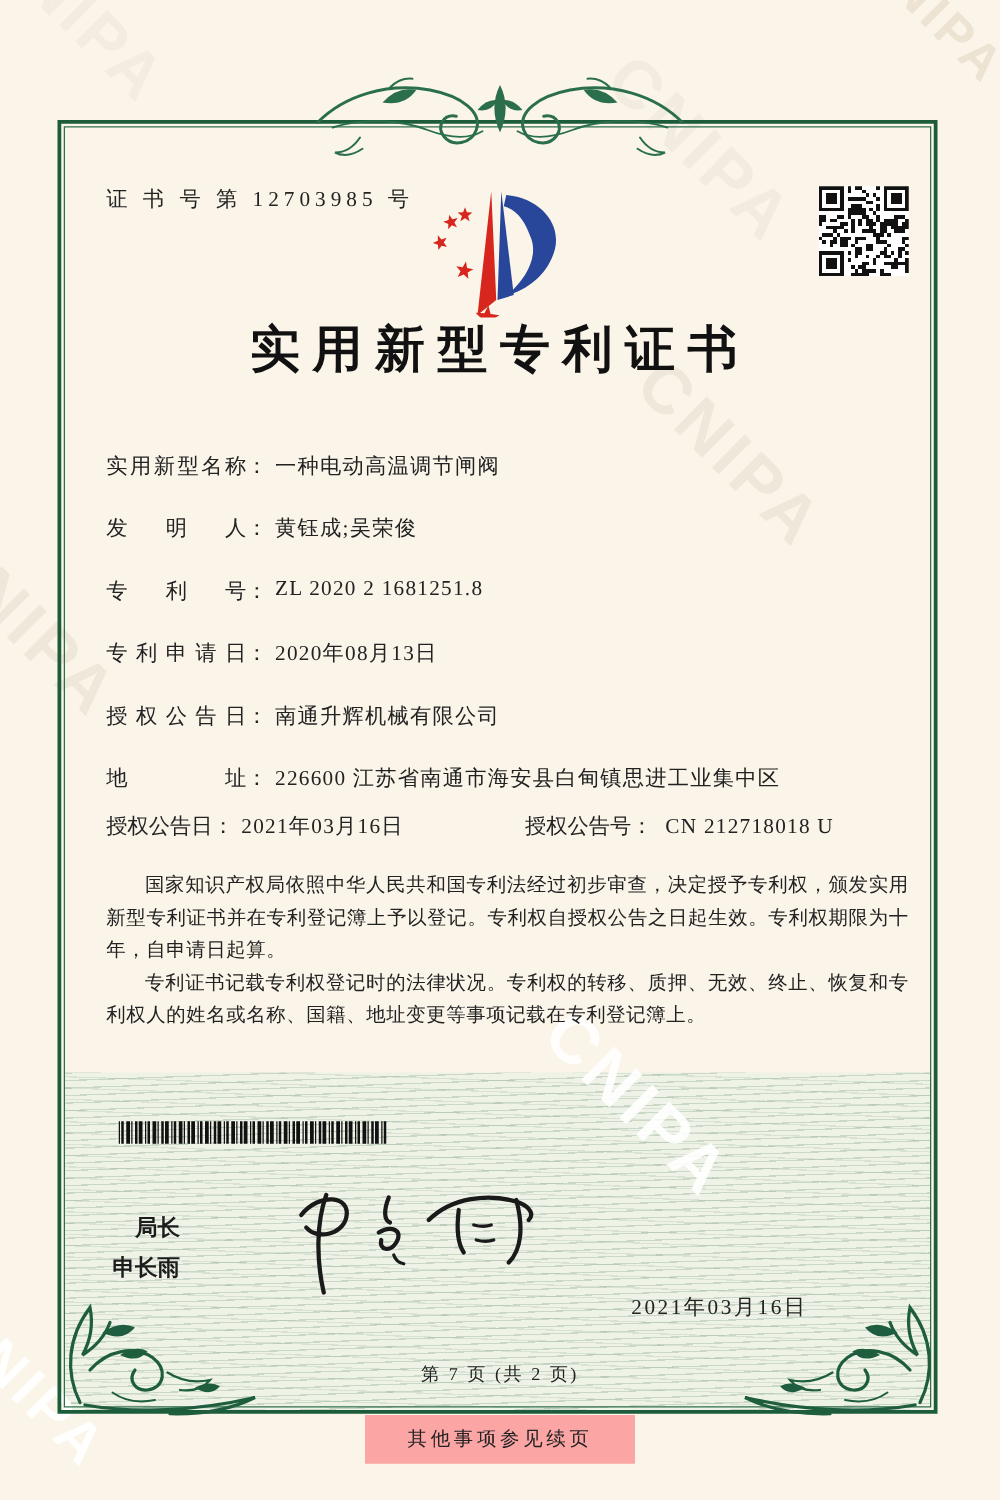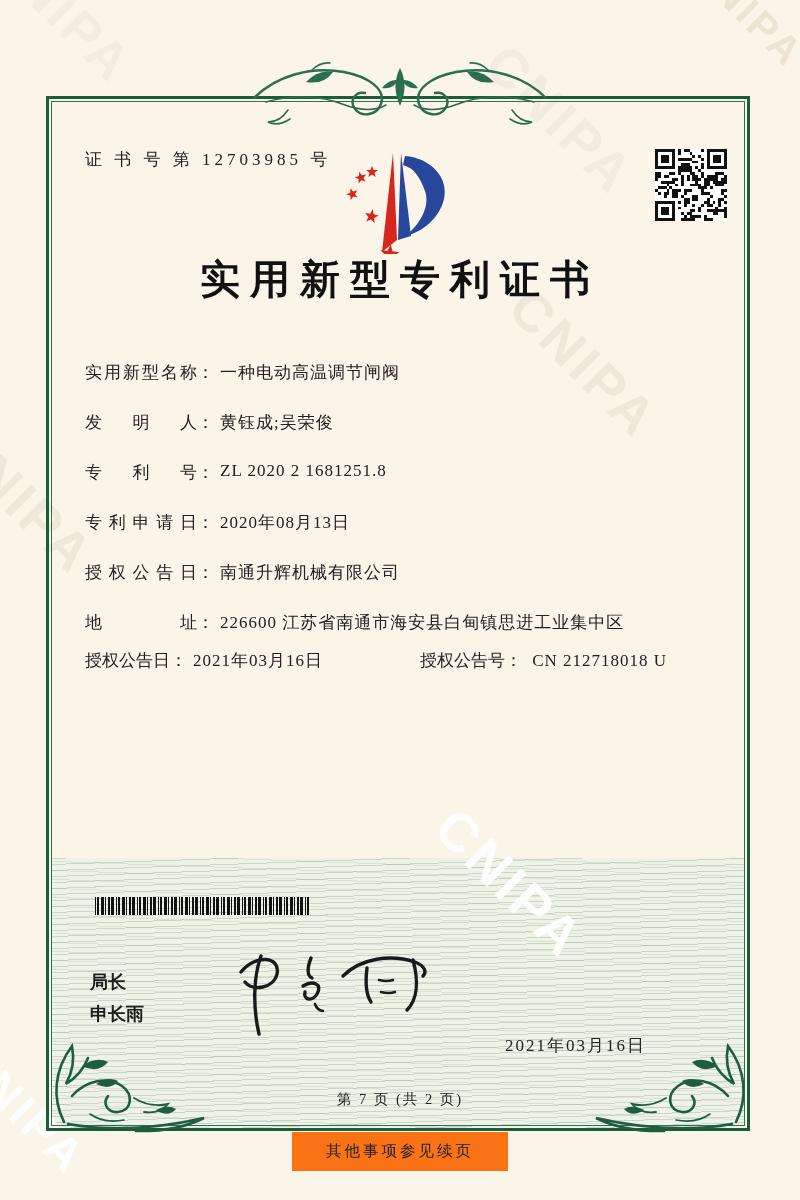--- a/index.html
+++ b/index.html
@@ -43,28 +43,28 @@
 
   .paras{position:absolute;left:85px;top:696px;width:642px;font-size:15.5px;
          line-height:26px;text-align:justify;letter-spacing:0.5px;}
   .paras p{margin:0;text-indent:2em;}
 
   .barcode{position:absolute;left:95px;top:897px;width:218px;height:18px;display:flex;align-items:stretch;}
   .barcode div{height:100%;}
 
   .officer{position:absolute;left:90px;top:966px;
            font-family:"Liberation Sans","DejaVu Sans",sans-serif;
-           font-size:18px;font-weight:600;color:#1c1c1c;line-height:32px;}
+           font-size:18px;font-weight:600;color:#1c1c1c;line-height:32px;text-align:right;}
   .signature{position:absolute;left:215px;top:942px;}
   .sign-date{position:absolute;left:505px;top:1034px;font-size:17px;letter-spacing:2px;}
 
   .pagination{position:absolute;left:0;width:800px;top:1090px;text-align:center;font-size:14.5px;letter-spacing:2px;}
 
   .footer-note{position:absolute;left:0;width:800px;top:1132px;text-align:center;z-index:5;}
-  .footer-note span{display:inline-block;background:#f97316;padding:9px 34px;font-size:15.5px;letter-spacing:3px;}
+  .footer-note span{display:inline-block;background:#fca5a5;padding:9px 34px;font-size:15.5px;letter-spacing:3px;}
 
   .orn{position:absolute;z-index:4;pointer-events:none;}
 </style>
 </head>
 <body>
 
 <span class="wm" style="left:-28px;top:-20px;font-size:52px;color:#f3ece0;">CNIPA</span>
 <span class="wm" style="left:676px;top:-12px;font-size:40px;color:#ece3d3;">CNIPA</span>
 <span class="wm" style="left:468px;top:88px;font-size:54px;color:#f2ebdf;">CNIPA</span>
 <span class="wm" style="left:492px;top:332px;font-size:54px;color:#efe7da;">CNIPA</span>
@@ -391,20 +391,24 @@
   <div class="grant-row">
     <span>授权公告日</span>
       <span class="colon">：</span>
     <span class="fvalue">2021年03月16日</span>
     <span class="grant-right">
       <span>授权公告号</span><span class="colon">：</span>
       <span class="fvalue">CN 212718018 U</span>
     </span>
   </div>
 
+  <div class="paras">
+    <p>国家知识产权局依照中华人民共和国专利法经过初步审查，决定授予专利权，颁发实用新型专利证书并在专利登记簿上予以登记。专利权自授权公告之日起生效。专利权期限为十年，自申请日起算。</p>
+    <p>专利证书记载专利权登记时的法律状况。专利权的转移、质押、无效、终止、恢复和专利权人的姓名或名称、国籍、地址变更等事项记载在专利登记簿上。</p>
+  </div>
 
   <div class="barcode" id="barcode">
       <div style="width:1px;background:#111;margin-right:1px"></div>
       <div style="width:2px;background:#111;margin-right:2px"></div>
       <div style="width:3px;background:#111;margin-right:1px"></div>
       <div style="width:1px;background:#111;margin-right:2px"></div>
       <div style="width:2px;background:#111;margin-right:1px"></div>
       <div style="width:3px;background:#111;margin-right:2px"></div>
       <div style="width:1px;background:#111;margin-right:1px"></div>
       <div style="width:2px;background:#111;margin-right:2px"></div>

